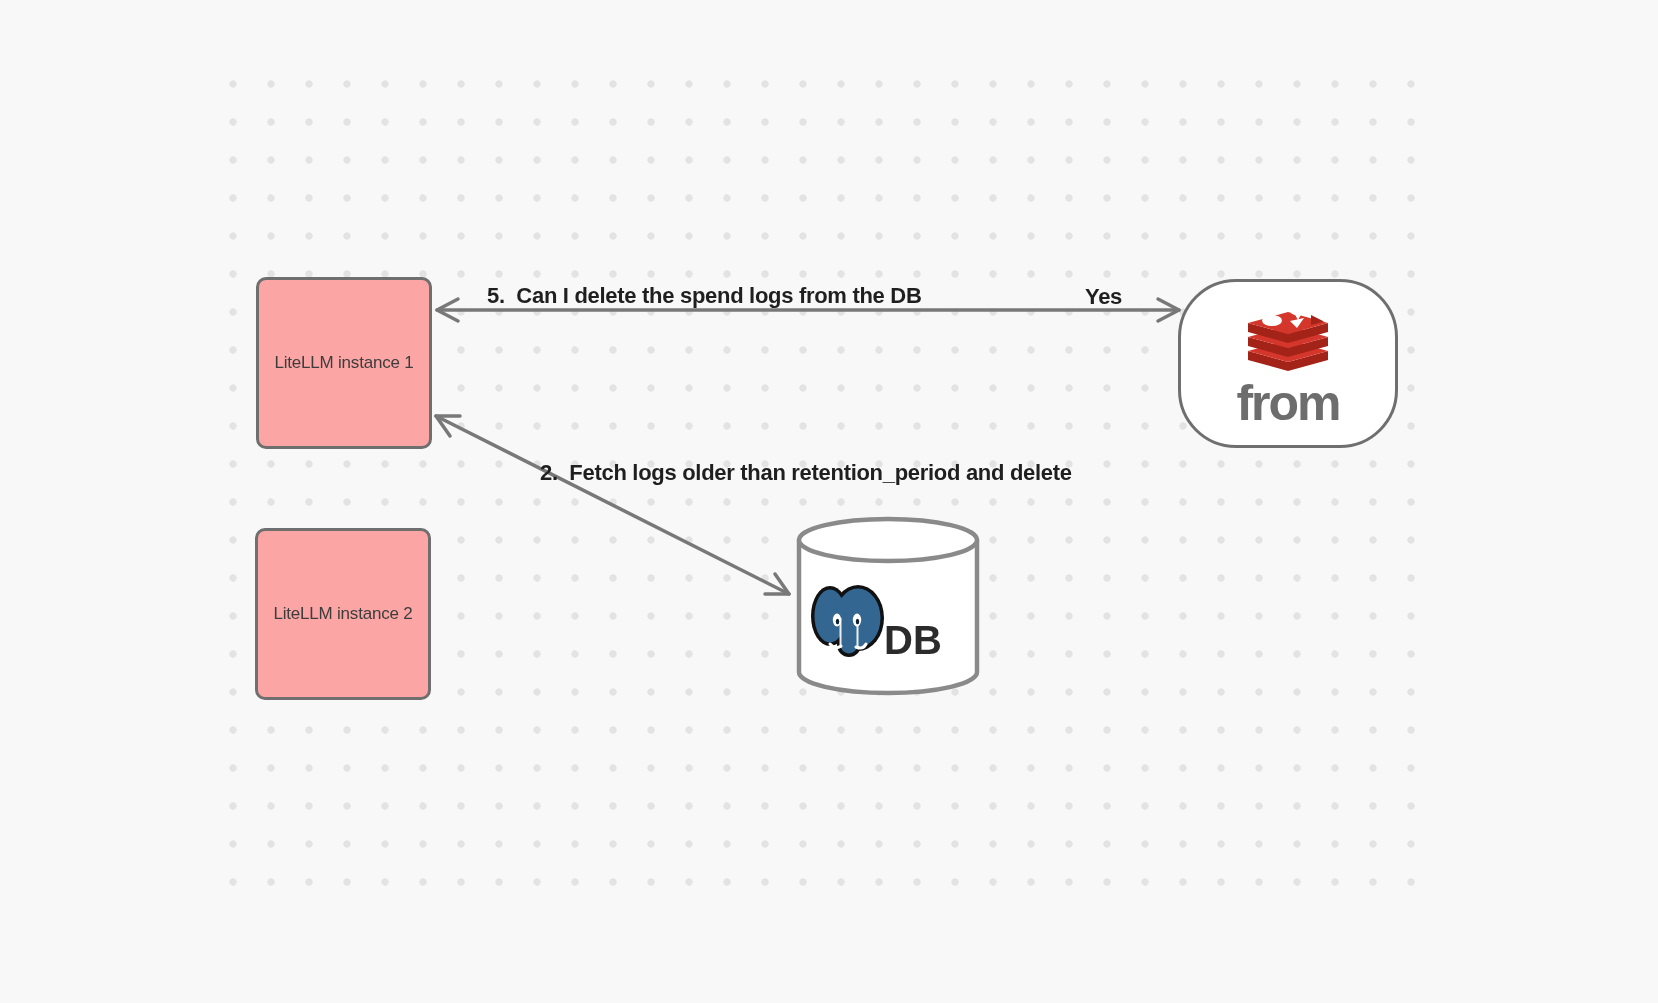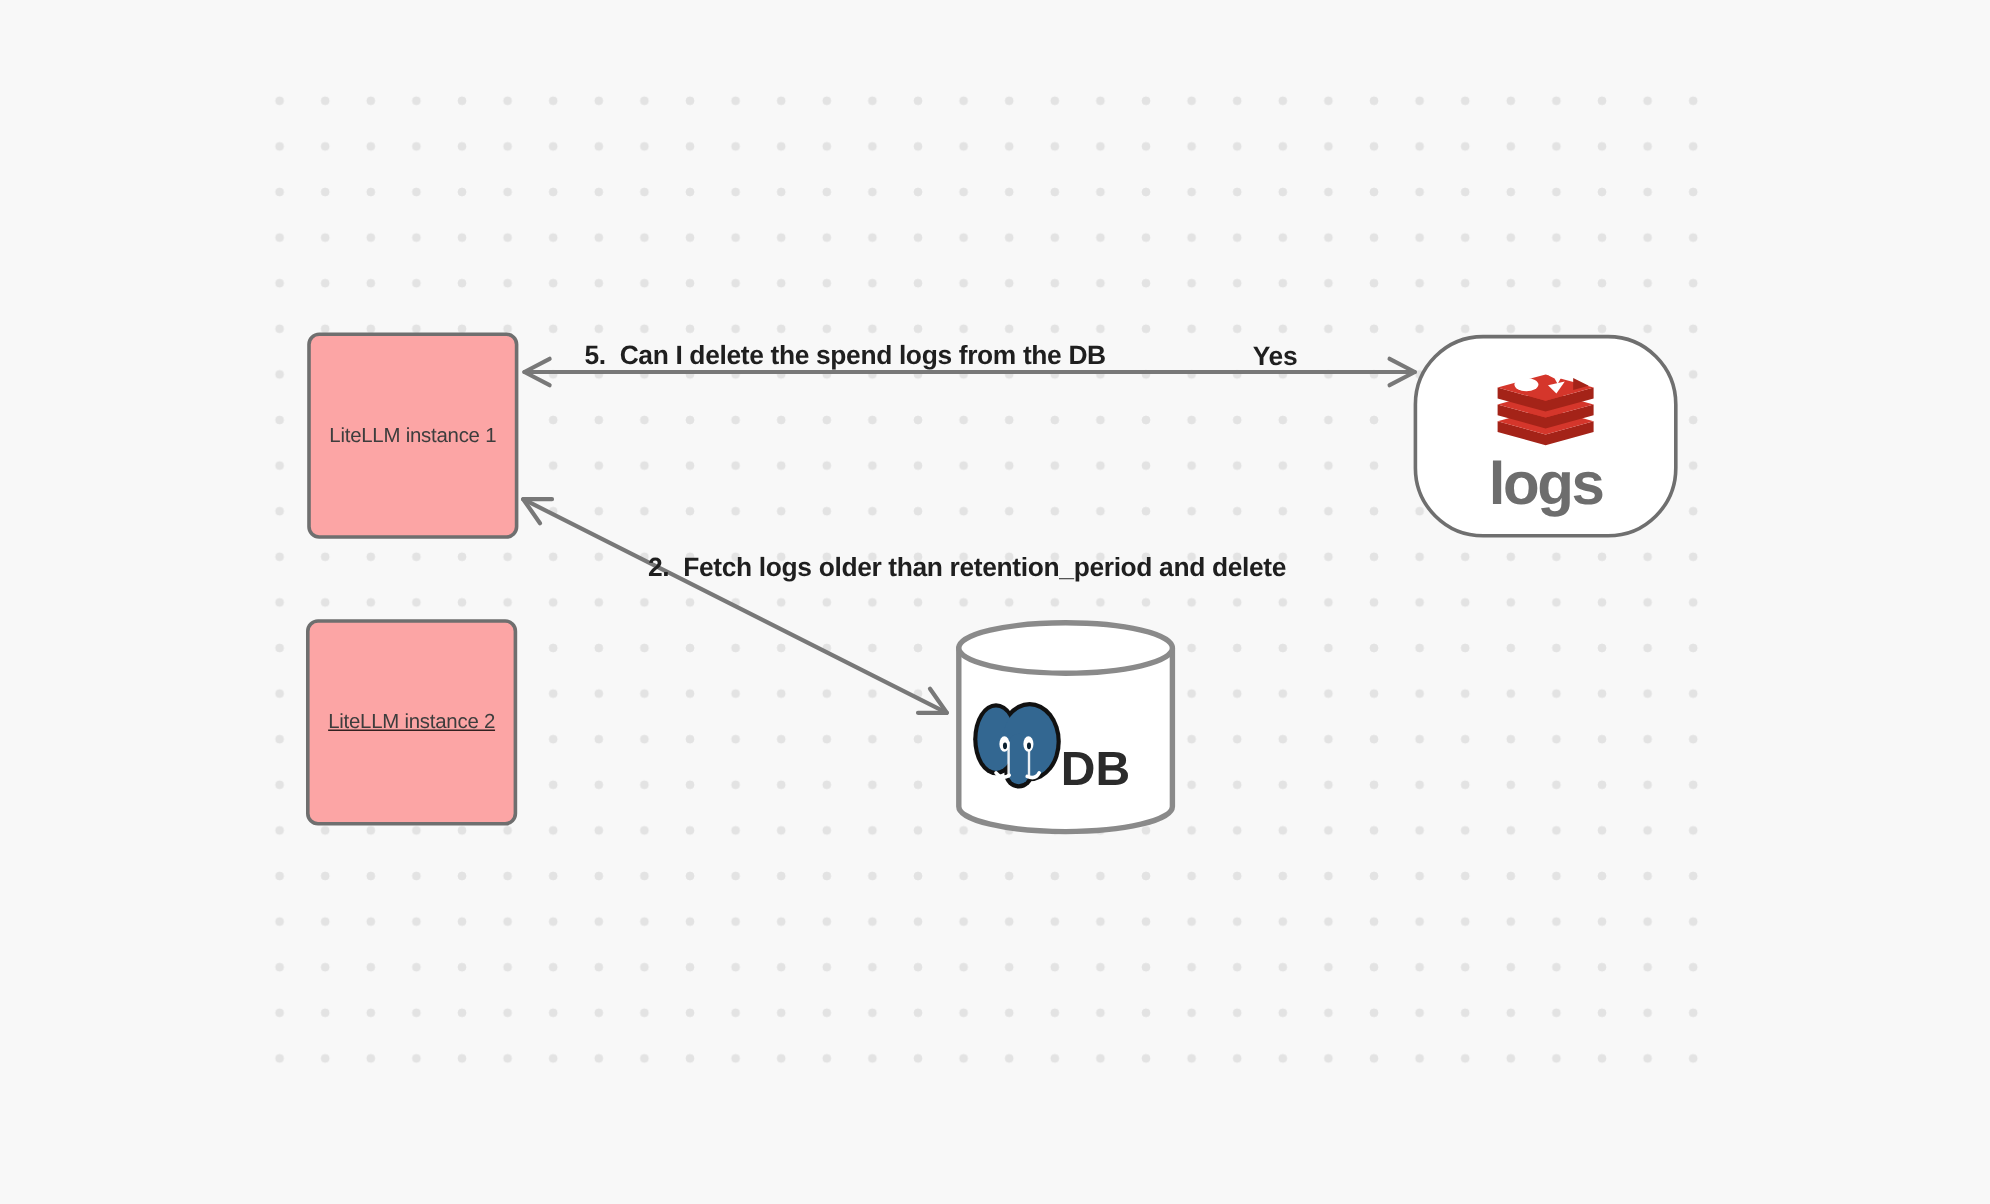--- a/index.html
+++ b/index.html
@@ -29,21 +29,21 @@
     display:flex;align-items:center;justify-content:center;
     box-sizing:content-box;
   }
   .node-box .box-label{
     font-size:17px;
     letter-spacing:-0.2px;
     color:#3d3d3d;
     text-align:center;
   }
   #box1{left:256px;top:277px;}
-  #box2{left:255px;top:516px;text-decoration:underline;}
+  #box2{left:255px;top:528px;}
   #box3{left:255px;top:757px;}
   .redis-node{
     position:absolute;
     left:1178px;top:279px;
     width:214px;height:163px;
     background:#ffffff;
     border:3.5px solid #6f6f6f;
     border-radius:58px;
     display:flex;flex-direction:column;align-items:center;justify-content:center;
     box-sizing:content-box;
@@ -59,21 +59,21 @@
   .arrow-label{
     position:absolute;
     font-weight:bold;
     font-size:22px;
     letter-spacing:-0.3px;
     color:#1f1f1f;
     white-space:pre;
     line-height:1;
   }
   #arrow1-label{left:487px;top:285px;}
-  #arrow1-response{left:1044px;top:286px;}
+  #arrow1-response{left:1085px;top:286px;}
   #arrow2-label{left:540px;top:462px;}
 </style>
 </head>
 <body>
 
 <div class="canvas">
 
   <div class="dot-grid"></div>
 
   <svg class="overlay" viewBox="0 0 1658 1003">
@@ -145,20 +145,20 @@
       <path d="M43 16 L83 27 L43 38 L3 27 Z" fill="#D5362B"></path>
 
       <path d="M3 13 L3 22 L43 33 L83 22 L83 13 L43 24 Z" fill="#A42318"></path>
       <path d="M43 2 L83 13 L43 24 L3 13 Z" fill="#D5362B"></path>
 
       <ellipse cx="27" cy="10.5" rx="10" ry="5.5" fill="#ffffff"></ellipse>
       <path d="M53 -4 L55.5 0.5 L60.5 3 L55.5 5.5 L53 10 L50.5 5.5 L45.5 3 L50.5 0.5 Z" fill="#ffffff"></path>
       <path d="M66 5 L79 11.5 L66 15 Z" fill="#A42318"></path>
       <path d="M45 11 L59 8 L52 18 Z" fill="#ffffff"></path>
     </svg>
-    <div class="redis-wordmark">logs</div>
+    <div class="redis-wordmark">from</div>
   </div>
 
   <div class="arrow-label" id="arrow1-label">5.  Can I delete the spend logs from the DB</div>
   <div class="arrow-label" id="arrow1-response">Yes</div>
   <div class="arrow-label" id="arrow2-label">2.  Fetch logs older than retention_period and delete</div>
 
 </div>
 
 </body></html>

